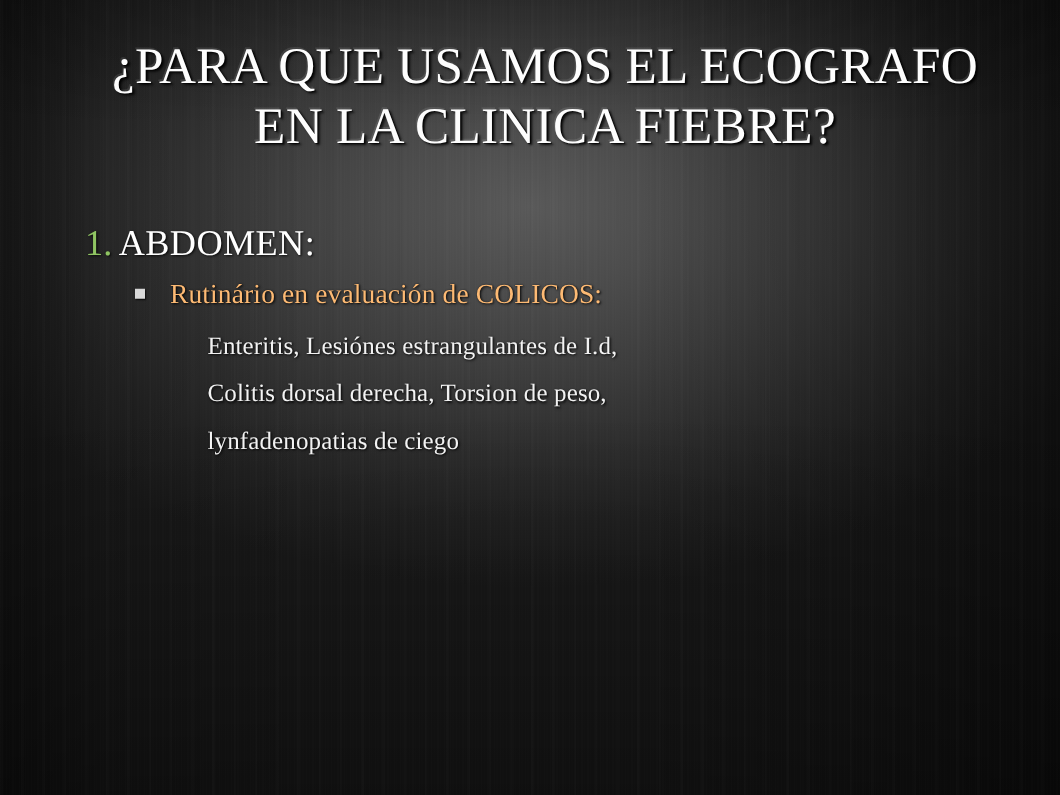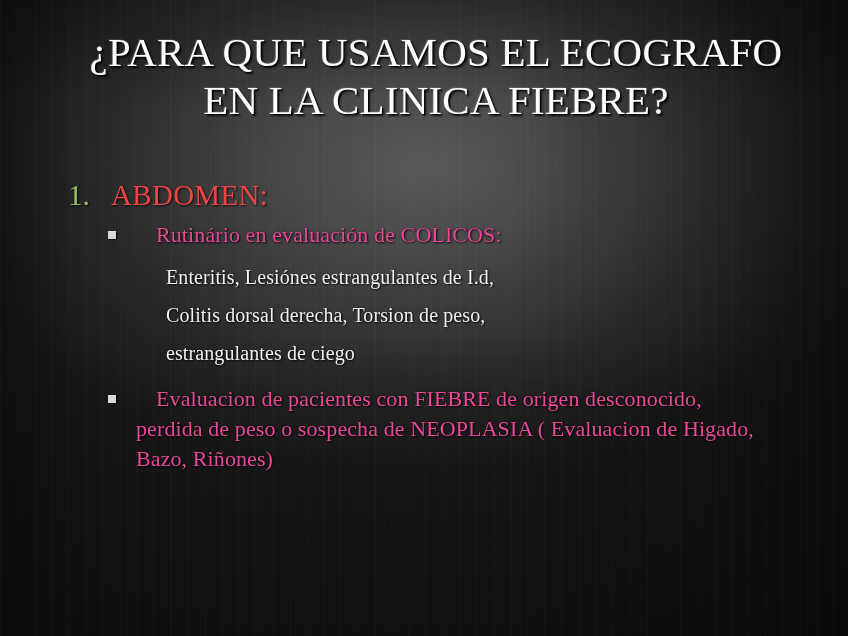--- a/index.html
+++ b/index.html
@@ -148,22 +148,22 @@
     position: absolute;
     left: 68px;
     top: 0;
     color: #8fc462;
     font-size: 29px;
     line-height: 38px;
     text-shadow: 1px 1px 2px rgba(0,0,0,0.8);
   }
   .lvl1-text {
     display: inline-block;
-    margin-left: 43px;
-    color: #ef4444;
+    margin-left: 27px;
+    color: #ffffff;
     font-size: 29px;
     line-height: 38px;
     letter-spacing: 0.3px;
     text-shadow: 1px 1px 2px rgba(0,0,0,0.8);
   }
 
   .lvl2-row {
     position: relative;
     padding-left: 136px;
     padding-right: 90px;
@@ -172,28 +172,27 @@
   .lvl2-bullet {
     position: absolute;
     left: 108px;
     top: 11px;
     width: 8px;
     height: 8px;
     background: #d8d8d8;
     box-shadow: 1px 1px 1px rgba(0,0,0,0.75);
   }
   .lvl2-text {
-    color: #ec4899;
+    color: #fdba74;
     font-size: 22px;
     line-height: 30px;
     letter-spacing: 0.1px;
     text-shadow:
        1px 1px 2px rgba(0,0,0,0.85),
        0 0 1px rgba(0,0,0,0.6);
-    margin-left: 20px;
   }
 
   .lvl3-row {
     position: relative;
     padding-left: 166px;
     padding-right: 60px;
   }
   .lvl3-text {
     color: #f2f2f2;
     font-size: 20px;
@@ -239,28 +238,24 @@
 
       <div class="spacer-8"></div>
 
       <div class="lvl3-row">
         <span class="lvl3-text">Enteritis, Lesiónes estrangulantes de I.d,</span>
       </div>
       <div class="lvl3-row">
         <span class="lvl3-text">Colitis dorsal derecha, Torsion de peso,</span>
       </div>
       <div class="lvl3-row">
-        <span class="lvl3-text">estrangulantes de ciego</span>
+        <span class="lvl3-text">lynfadenopatias de ciego</span>
       </div>
 
       <div class="spacer-8"></div>
 
-      <div class="lvl2-row">
-        <span class="lvl2-bullet"></span>
-        <span class="lvl2-text">Evaluacion de pacientes con FIEBRE de origen desconocido, perdida de peso o sospecha de NEOPLASIA ( Evaluacion de Higado, Bazo, Riñones)</span>
-      </div>
 
       <div class="spacer-8"></div>
 
 
     </div>
   </div>
 </div>
 
 </body></html>

